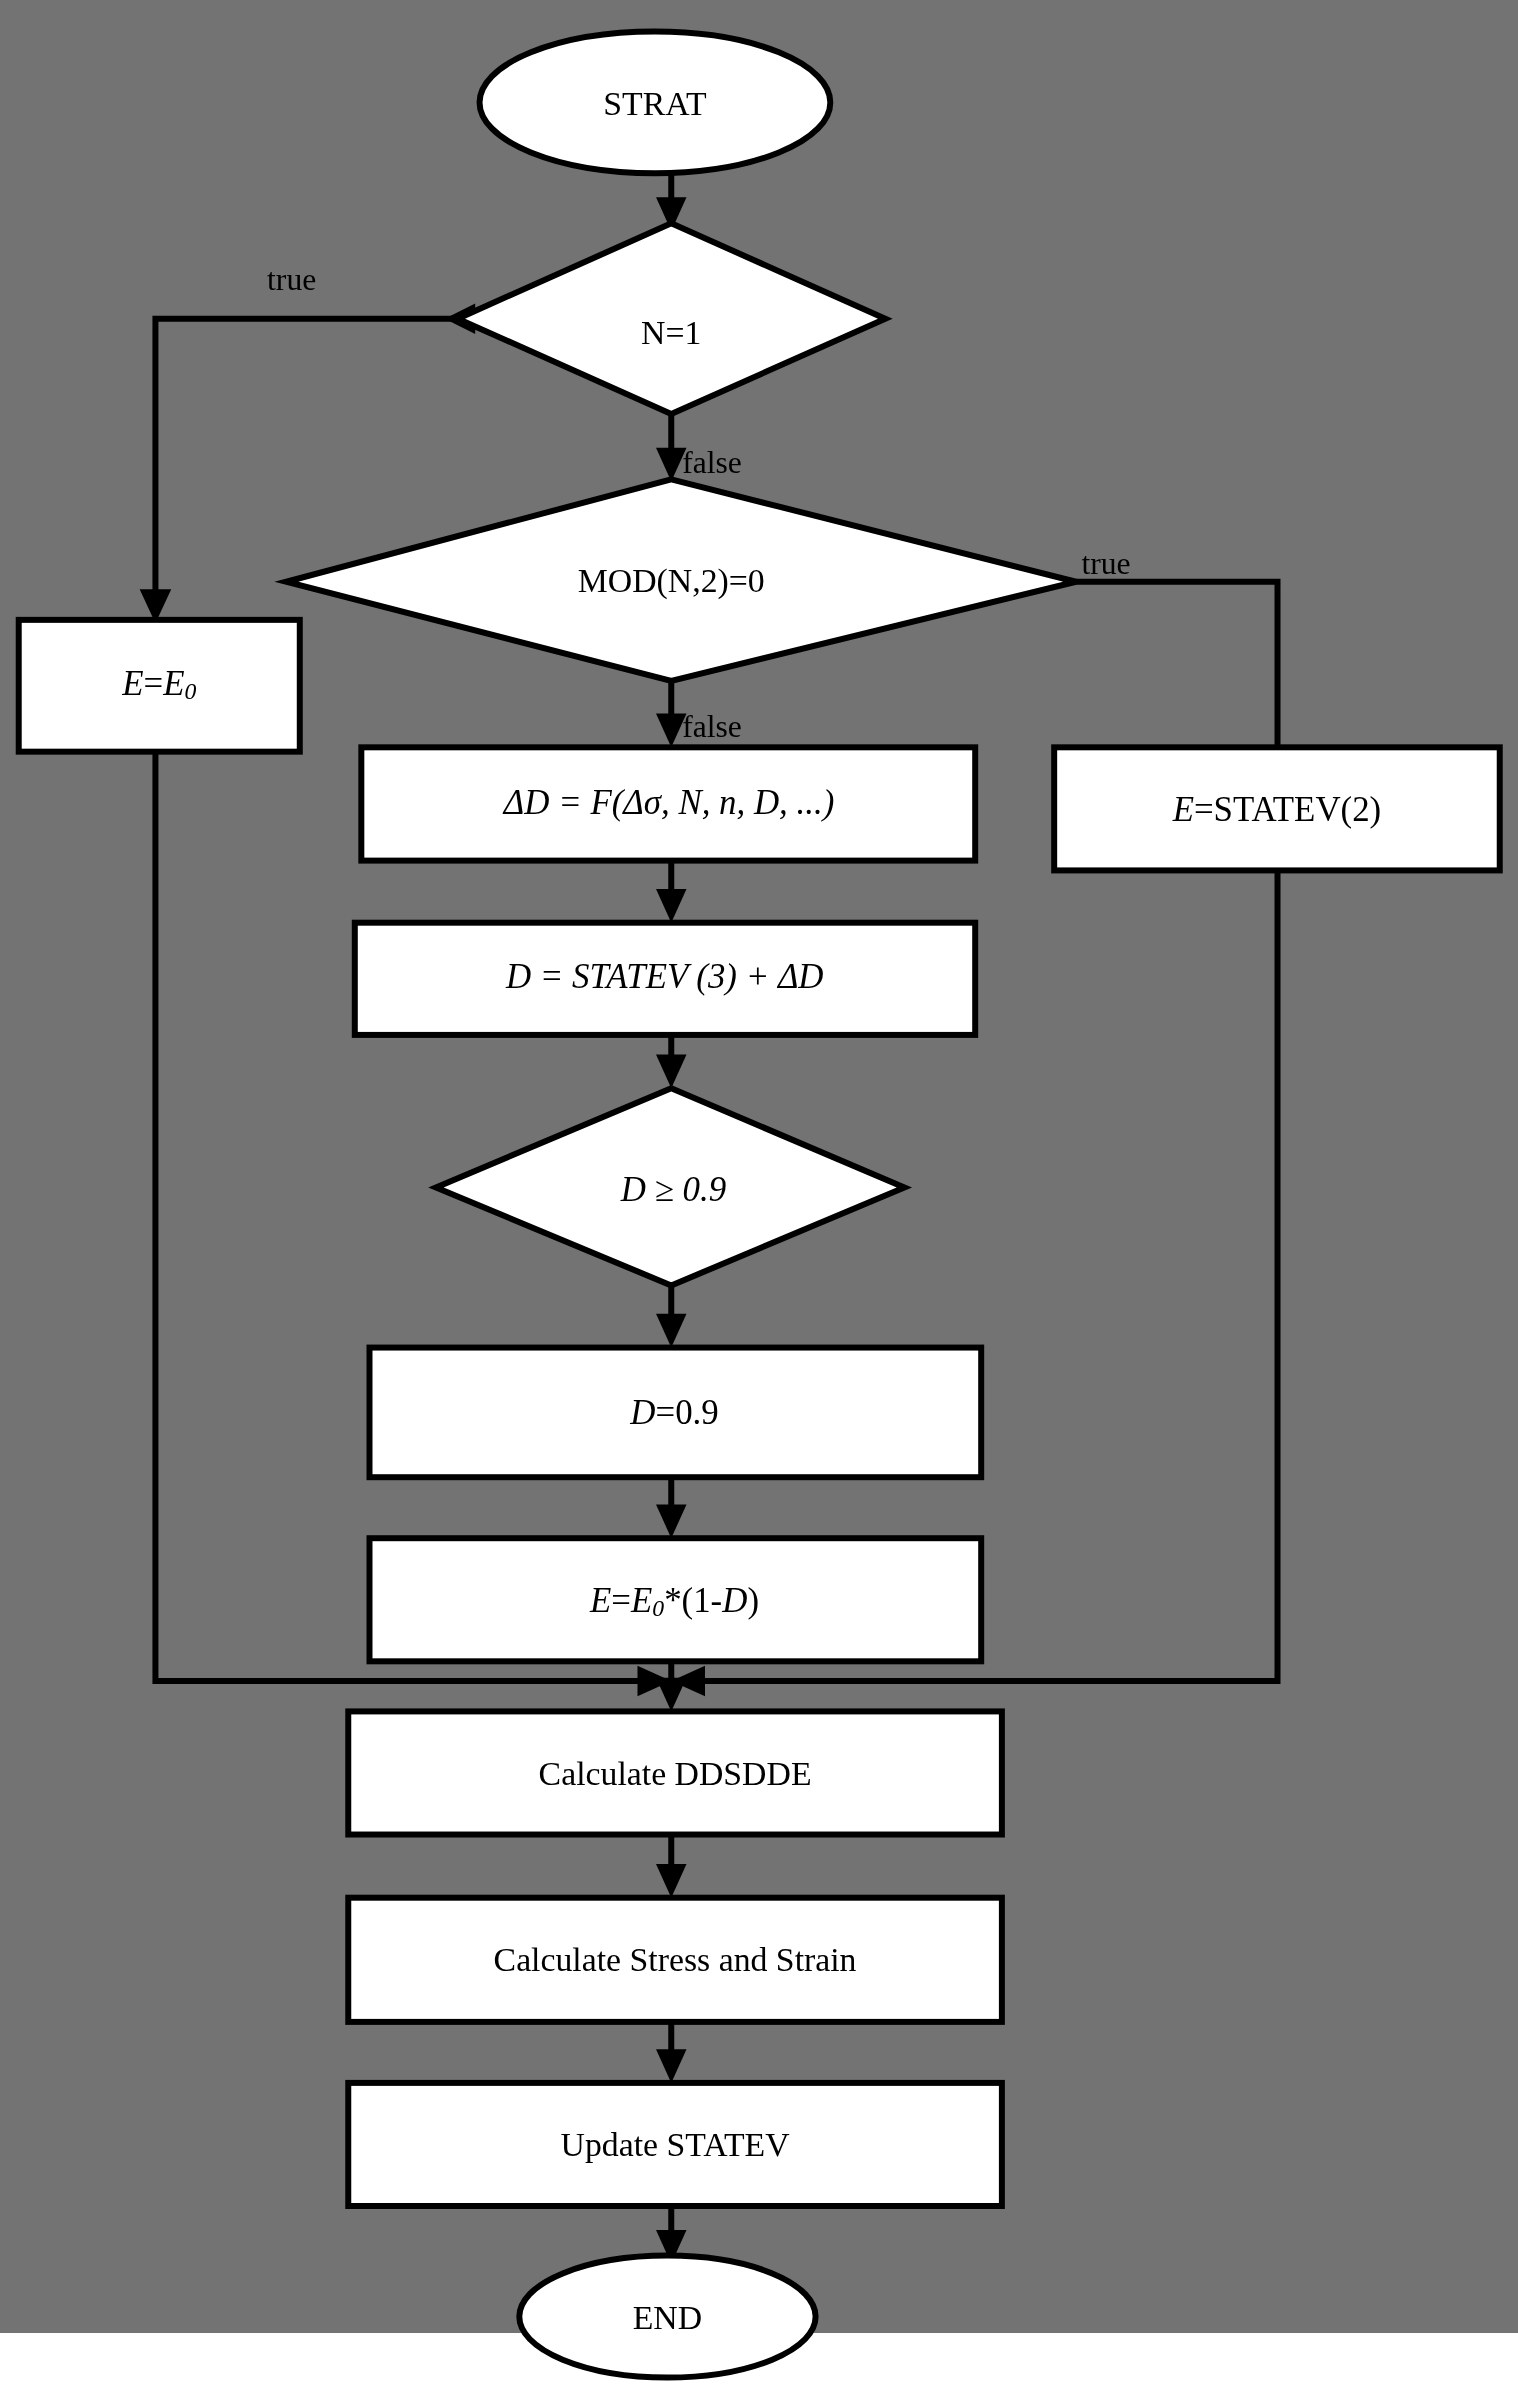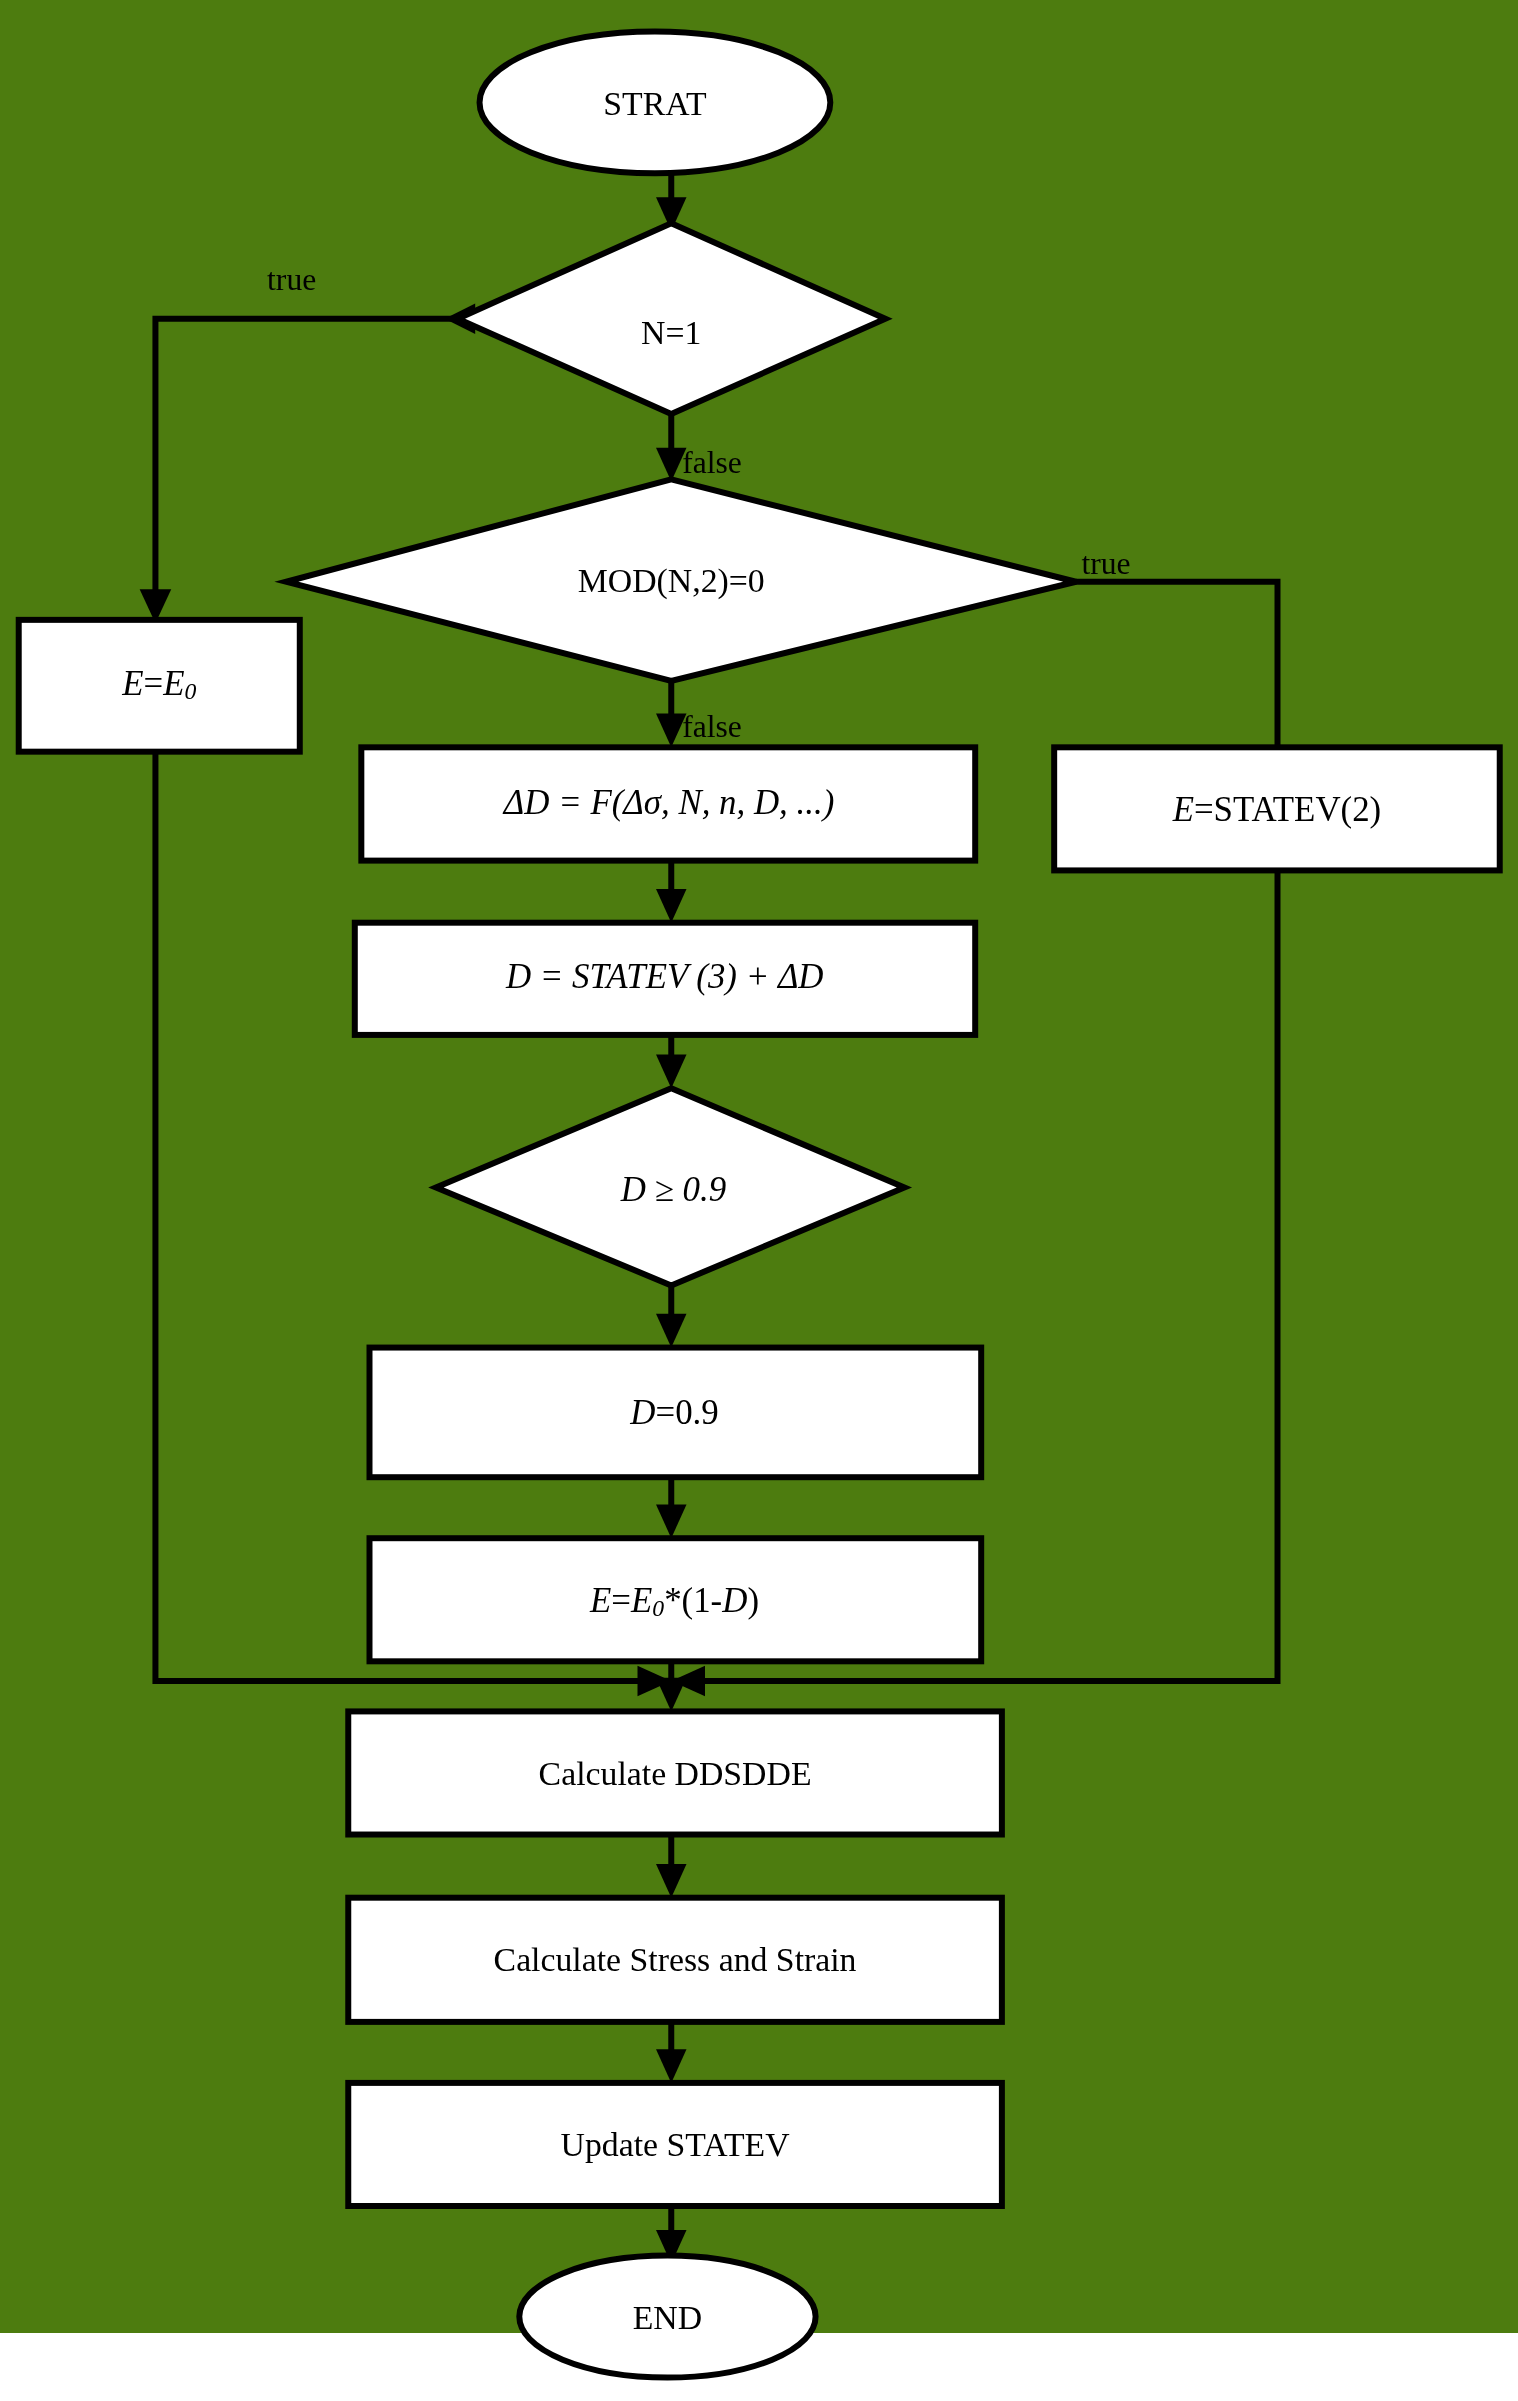--- a/index.html
+++ b/index.html
@@ -12,21 +12,21 @@
     width: 1519px;
     height: 2401px;
     font-family: "Liberation Serif", "DejaVu Serif", serif;
     color: #000000;
     overflow: hidden;
   }
   #flowchart-root {
     position: relative;
     width: 1519px;
     height: 2333px;
-    background: #4d7c0f;
+    background: #737373;
   }
   svg.chart-canvas {
     display: block;
     width: 1519px;
     height: 2401px;
   }
   .shape-outline {
     fill: #ffffff;
     stroke: #000000;
     stroke-width: 11;

